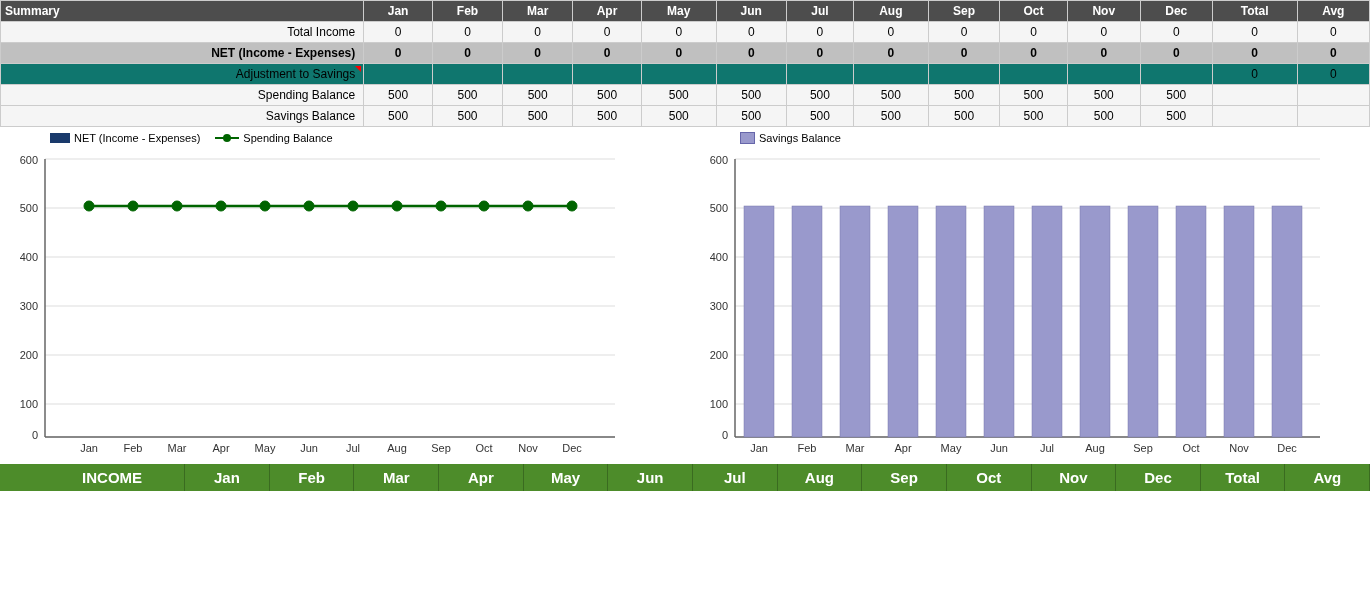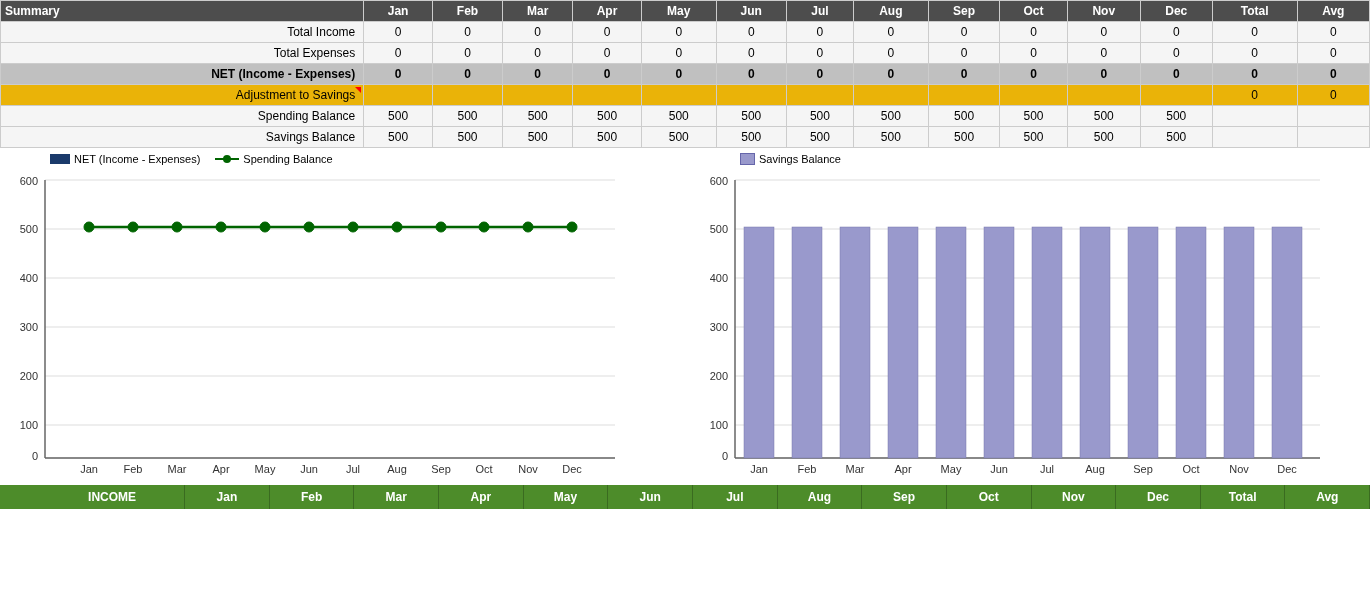--- a/index.html
+++ b/index.html
@@ -5,21 +5,21 @@
     * { margin: 0; padding: 0; box-sizing: border-box; }
     body { font-family: Arial, sans-serif; font-size: 12px; background: #fff; width: 1370px; height: 615px; overflow: hidden; }
 
     
     .summary-table { width: 100%; border-collapse: collapse; }
     .summary-table th, .summary-table td { border: 1px solid #ccc; text-align: center; padding: 3px 4px; white-space: nowrap; }
     .summary-table thead tr { background: #4d4d4d; color: #fff; font-weight: bold; }
     .summary-table .row-total-income td { background: #f5f5f5; color: #000; }
     .summary-table .row-total-expenses td { background: #f5f5f5; color: #000; }
     .summary-table .row-net td { background: #c0c0c0; color: #000; font-weight: bold; }
-    .summary-table .row-adjustment td { background: #eab308; color: #000; }
+    .summary-table .row-adjustment td { background: #0f766e; color: #000; }
     .summary-table .row-spending td { background: #f5f5f5; color: #000; }
     .summary-table .row-savings td { background: #f5f5f5; color: #000; }
     .summary-table td.label { text-align: right; padding-right: 8px; }
     .summary-table th.label { text-align: left; }
 
     .adj-cell { position: relative; }
     .adj-marker { position: absolute; top: 2px; right: 2px; width: 0; height: 0; border-left: 6px solid transparent; border-top: 6px solid red; }
 
     
     .charts-area { display: flex; padding: 5px 0; width: 100%; }
@@ -72,37 +72,20 @@
       <td>0</td>
       <td>0</td>
       <td>0</td>
       <td>0</td>
       <td>0</td>
       <td>0</td>
       <td>0</td>
       <td>0</td>
       <td>0</td>
     </tr>
-    <tr class="row-total-expenses">
-      <td class="label">Total Expenses</td>
-      <td>0</td>
-      <td>0</td>
-      <td>0</td>
-      <td>0</td>
-      <td>0</td>
-      <td>0</td>
-      <td>0</td>
-      <td>0</td>
-      <td>0</td>
-      <td>0</td>
-      <td>0</td>
-      <td>0</td>
-      <td>0</td>
-      <td>0</td>
-    </tr>
     <tr class="row-net">
       <td class="label">NET (Income - Expenses)</td>
       <td>0</td>
       <td>0</td>
       <td>0</td>
       <td>0</td>
       <td>0</td>
       <td>0</td>
       <td>0</td>
       <td>0</td>
@@ -289,21 +272,21 @@
       <text x="347" y="303" text-anchor="middle" font-size="11" fill="#333">Jul</text>
       <text x="395" y="303" text-anchor="middle" font-size="11" fill="#333">Aug</text>
       <text x="443" y="303" text-anchor="middle" font-size="11" fill="#333">Sep</text>
       <text x="491" y="303" text-anchor="middle" font-size="11" fill="#333">Oct</text>
       <text x="539" y="303" text-anchor="middle" font-size="11" fill="#333">Nov</text>
       <text x="587" y="303" text-anchor="middle" font-size="11" fill="#333">Dec</text>
     </svg>
   </div>
 </div>
 
-<div class="income-bar" style="font-size:12px;padding-left:40px;">
+<div class="income-bar" style="font-size:15px;padding-left:40px;">
   <div style="flex:1.8; min-width:120px;">INCOME</div>
   <div style="flex:1;">Jan</div>
   <div style="flex:1;">Feb</div>
   <div style="flex:1;">Mar</div>
   <div style="flex:1;">Apr</div>
   <div style="flex:1;">May</div>
   <div style="flex:1;">Jun</div>
   <div style="flex:1;">Jul</div>
   <div style="flex:1;">Aug</div>
   <div style="flex:1;">Sep</div>

